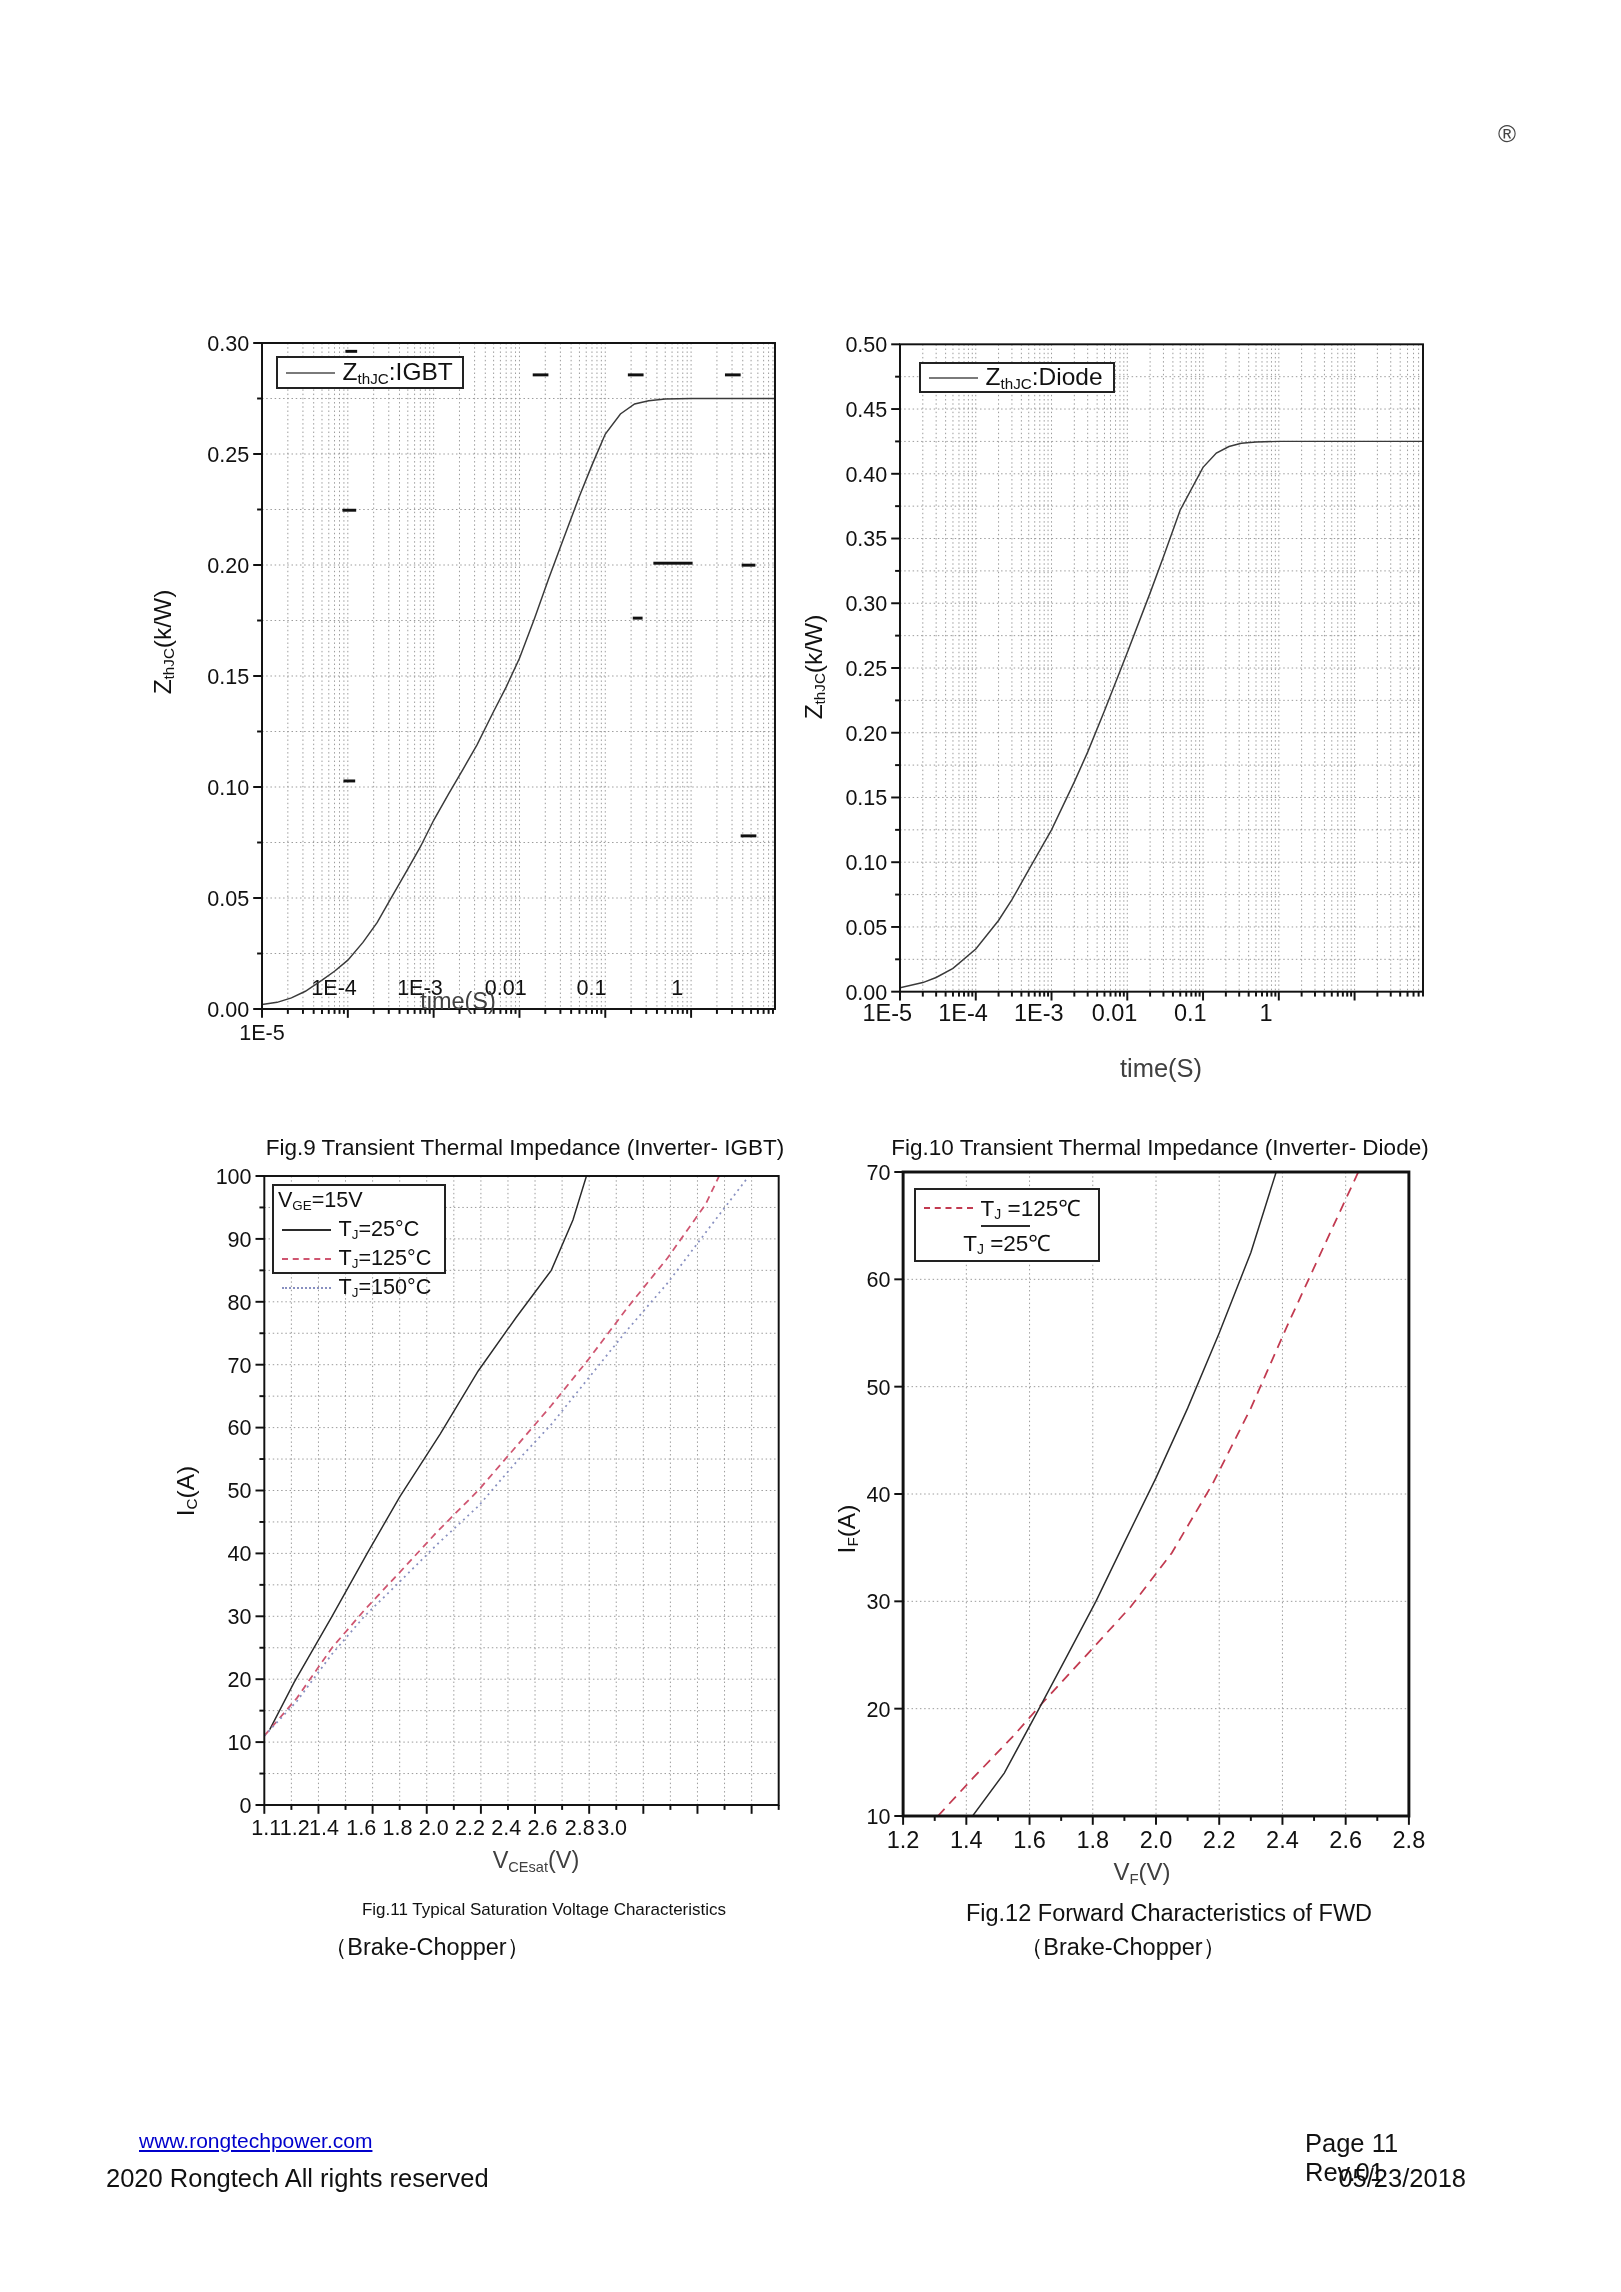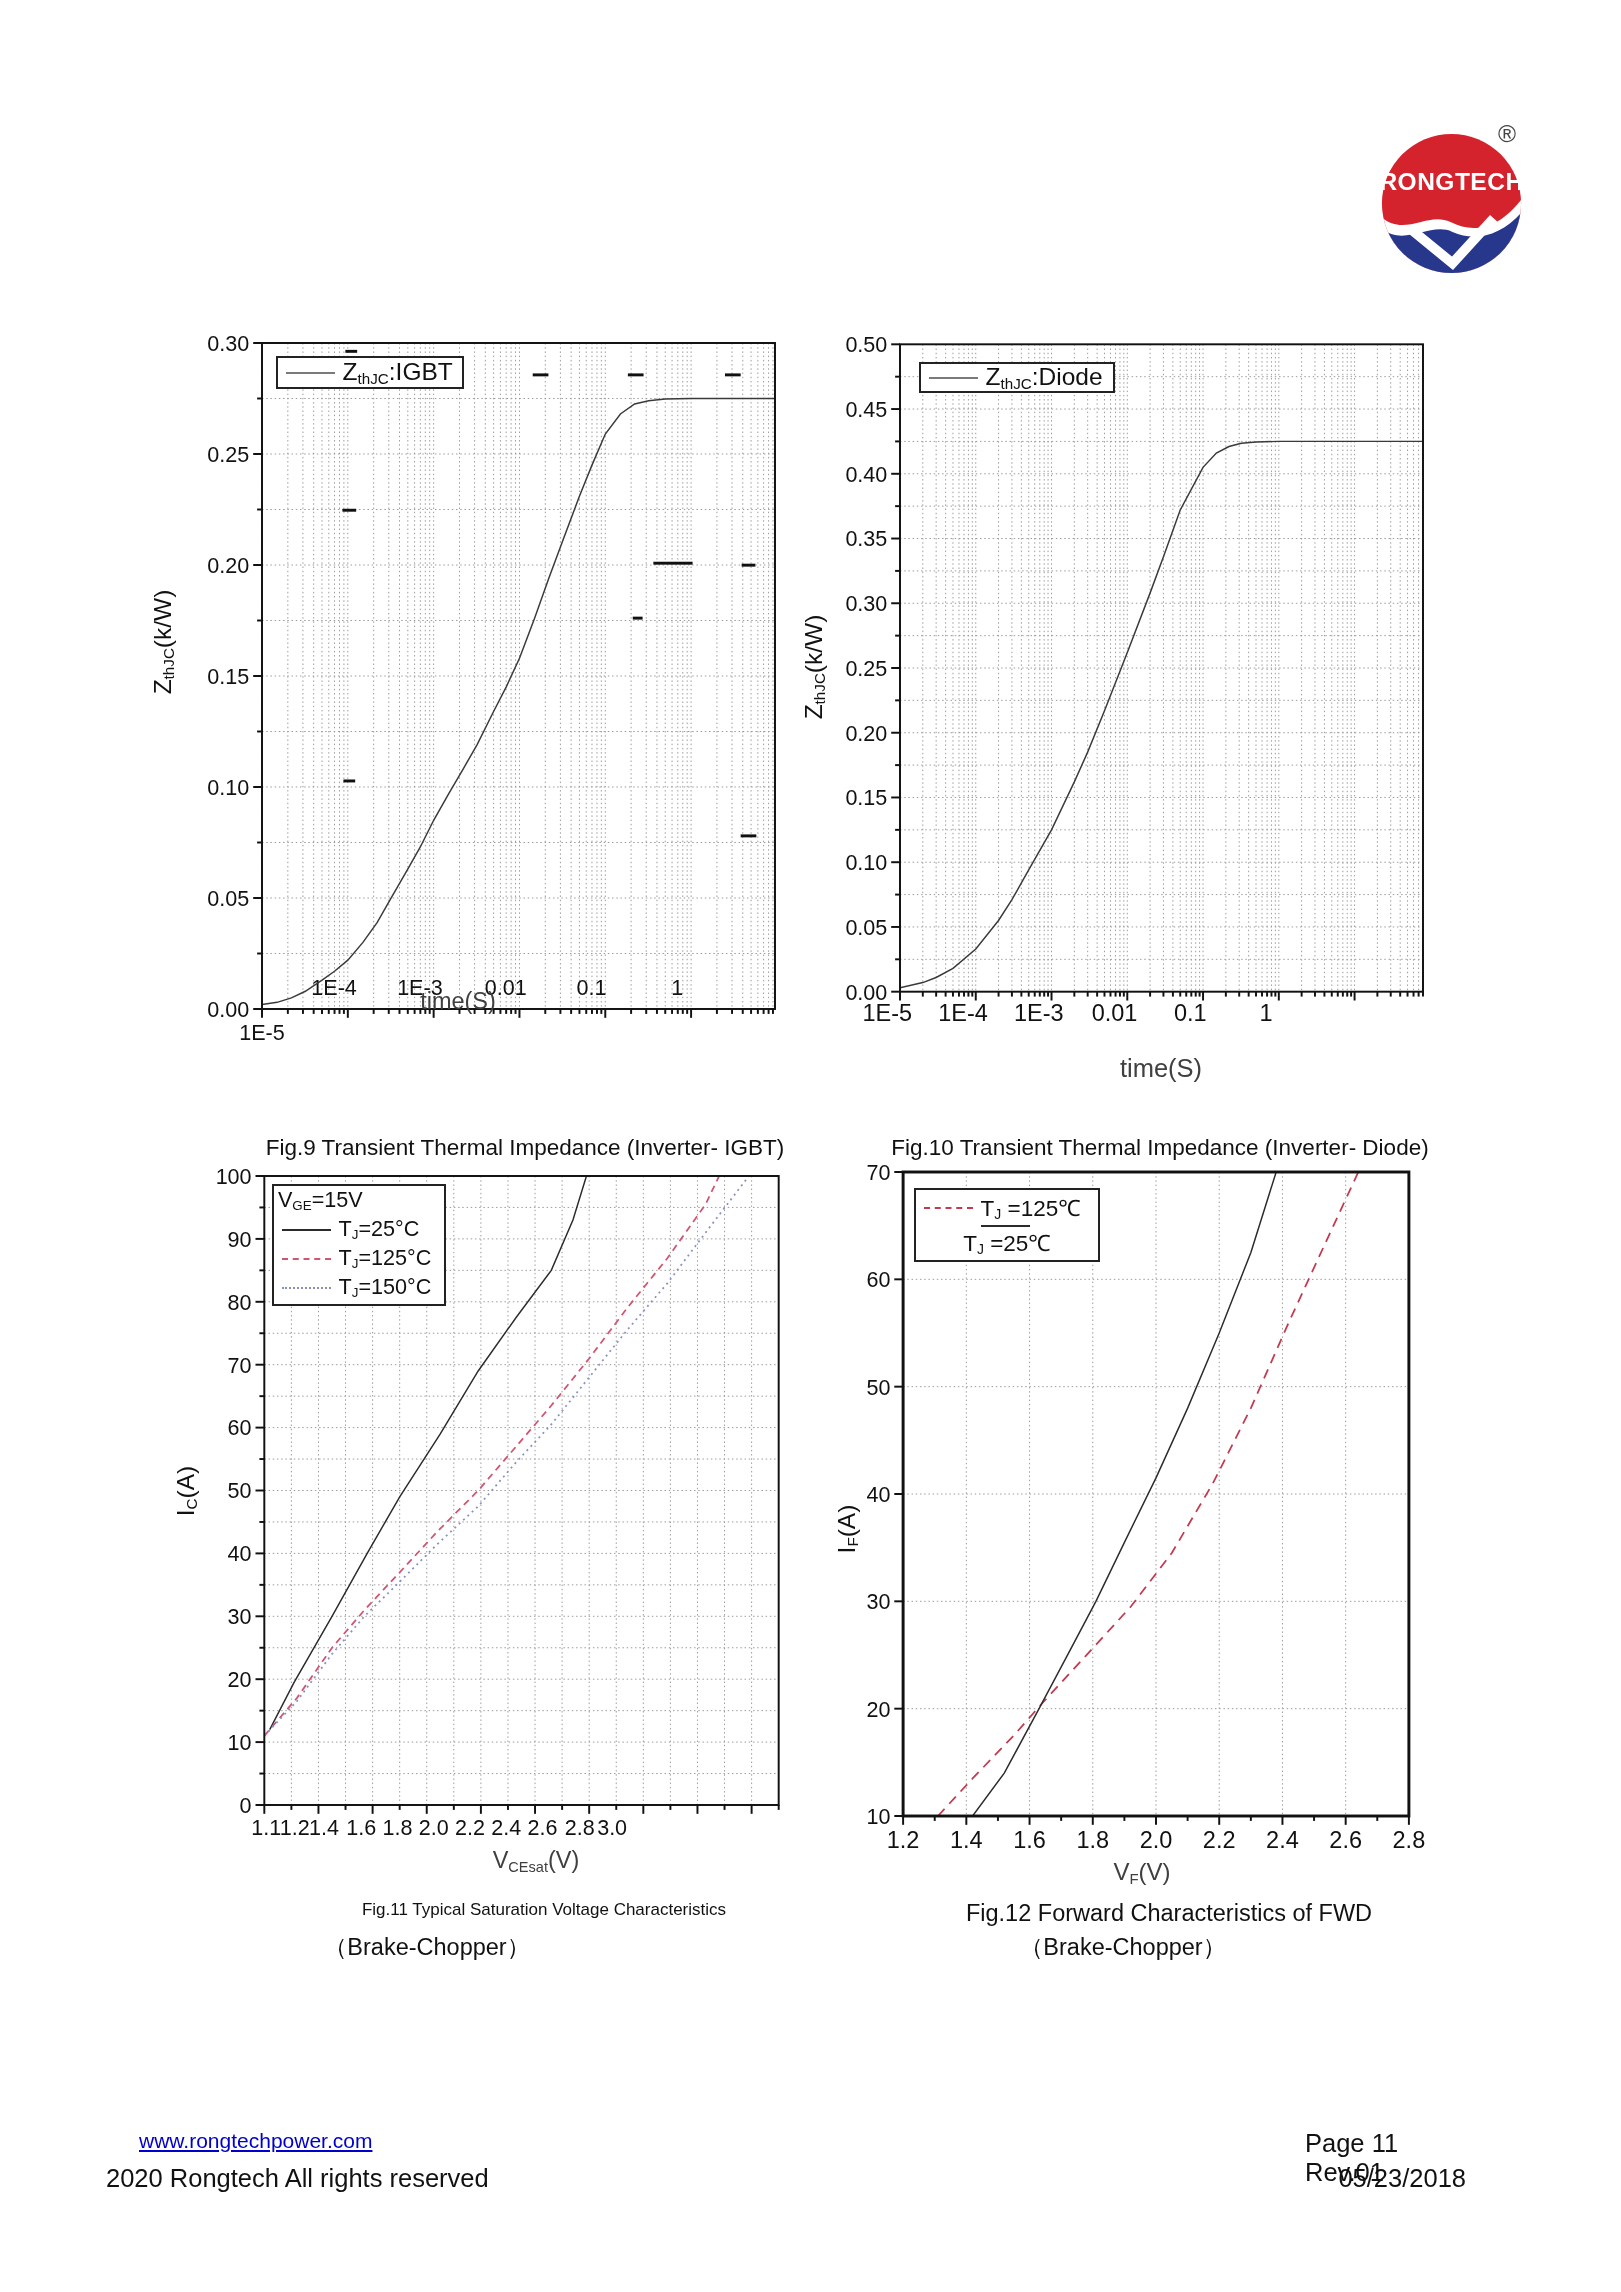--- a/index.html
+++ b/index.html
@@ -26,36 +26,20 @@
   .footer-text{position:absolute;font-size:25.5px;color:#111;}
   .logo-brand{position:absolute;width:100%;text-align:center;color:#fff;
     font-weight:bold;font-size:24.5px;letter-spacing:0.5px;}
   .logo-r{position:absolute;font-size:24.5px;color:#444;}
 </style>
 </head>
 <body>
 
 <div class="page">
 
-  <div class="abs" style="left:1378px;top:130px;width:147px;height:147px;">
-    <svg width="147" height="147" viewBox="0 0 150 150">
-      <defs>
-          <clipPath id="logoclip">
-            <circle cx="75" cy="75" r="71"></circle>
-          </clipPath>
-        </defs>
-      <circle cx="75" cy="75" r="71" fill="#d5232e"></circle>
-      <g clip-path="url(#logoclip)">
-        <path d="M0,86 C26,112 50,82 74,94 C98,106 124,102 150,66 L150,150 L0,150 Z" fill="#ffffff"></path>
-        <path d="M0,98 C26,122 52,93 76,104 C99,114 126,109 150,80 L150,150 L0,150 Z" fill="#27388c"></path>
-        <path d="M32,100 L76,136 L118,90" stroke="#ffffff" stroke-width="10" fill="none"></path>
-      </g>
-    </svg>
-    <div class="logo-brand" style="top:38px;">RONGTECH</div>
-  </div>
   <div class="logo-r lbl" style="left:1498px;top:120px;">®</div>
 
   <div id="plot-fig9" class="abs" style="left:262px;top:343px;">
       <svg width="513" height="666" style="overflow:visible;display:block;" viewBox="0 0 523 679">
         <defs>
           <clipPath id="clip-fig9">
             <rect x="0" y="0" width="523" height="679"></rect>
           </clipPath>
         </defs>
         <rect x="0" y="0" width="523" height="679" fill="#ffffff"></rect>
@@ -544,21 +528,21 @@
         <text x="-13" y="585.8000000000001" text-anchor="end" fill="#111" font-size="22" font-family="&quot;Liberation Sans&quot;, sans-serif">10</text>
         <line x1="0" y1="609.9" x2="-5" y2="609.9" stroke="#111" stroke-width="2"></line>
         <line x1="0" y1="642" x2="-9" y2="642" stroke="#111" stroke-width="2"></line>
         <text x="-13" y="650" text-anchor="end" fill="#111" font-size="22" font-family="&quot;Liberation Sans&quot;, sans-serif">0</text>
         <polyline points="5.5,565.0 30.4,516.8 69.1,449.4 105.0,385.2 138.2,327.4 179.6,263.2 218.3,199.0 257.0,144.4 292.9,96.3 315.0,44.9 328.8,0.0" fill="none" stroke="#2b2b2b" stroke-width="1.5" clip-path="url(#clip-fig11)"></polyline>
         <polyline points="0.0,571.4 33.2,532.9 69.1,481.5 102.2,443.0 138.2,404.5 176.8,362.7 218.3,321.0 257.0,276.1 292.9,234.3 331.6,186.2 370.3,134.8 411.7,83.5 450.4,28.9 464.2,0.0" fill="none" stroke="#cf5570" stroke-width="1.8" clip-path="url(#clip-fig11)" stroke-dasharray="7 5"></polyline>
         <polyline points="0.0,571.4 33.2,536.1 69.1,487.9 102.2,449.4 138.2,414.1 176.8,375.6 218.3,337.1 257.0,292.1 292.9,253.6 331.6,205.4 370.3,157.3 411.7,109.1 450.4,57.8 494.6,0.0" fill="none" stroke="#8890c0" stroke-width="1.8" clip-path="url(#clip-fig11)" stroke-dasharray="2 4"></polyline>
         <rect x="0" y="0" width="525" height="642" fill="none" stroke="#111" stroke-width="2"></rect>
       </svg>
     </div>
-  <div class="legendbox" style="left:272px;top:1184px;width:174px;height:122px;">
+  <div class="legendbox" style="left:272px;top:1184px;width:174px;height:90px;">
     <div class="legrow">
       <span style="font-size:21.6px;"><span>V</span><sub class="s">GE</sub><span>=15V</span></span>
     </div>
     <div class="legrow">
       <span class="sample solid-black"></span>
       <span style="font-size:21.6px;"><span>T</span><sub class="s">J</sub><span>=25°C</span></span>
     </div>
     <div class="legrow">
       <span class="sample dash-red"></span>
       <span style="font-size:21.6px;"><span>T</span><sub class="s">J</sub><span>=125°C</span></span>

